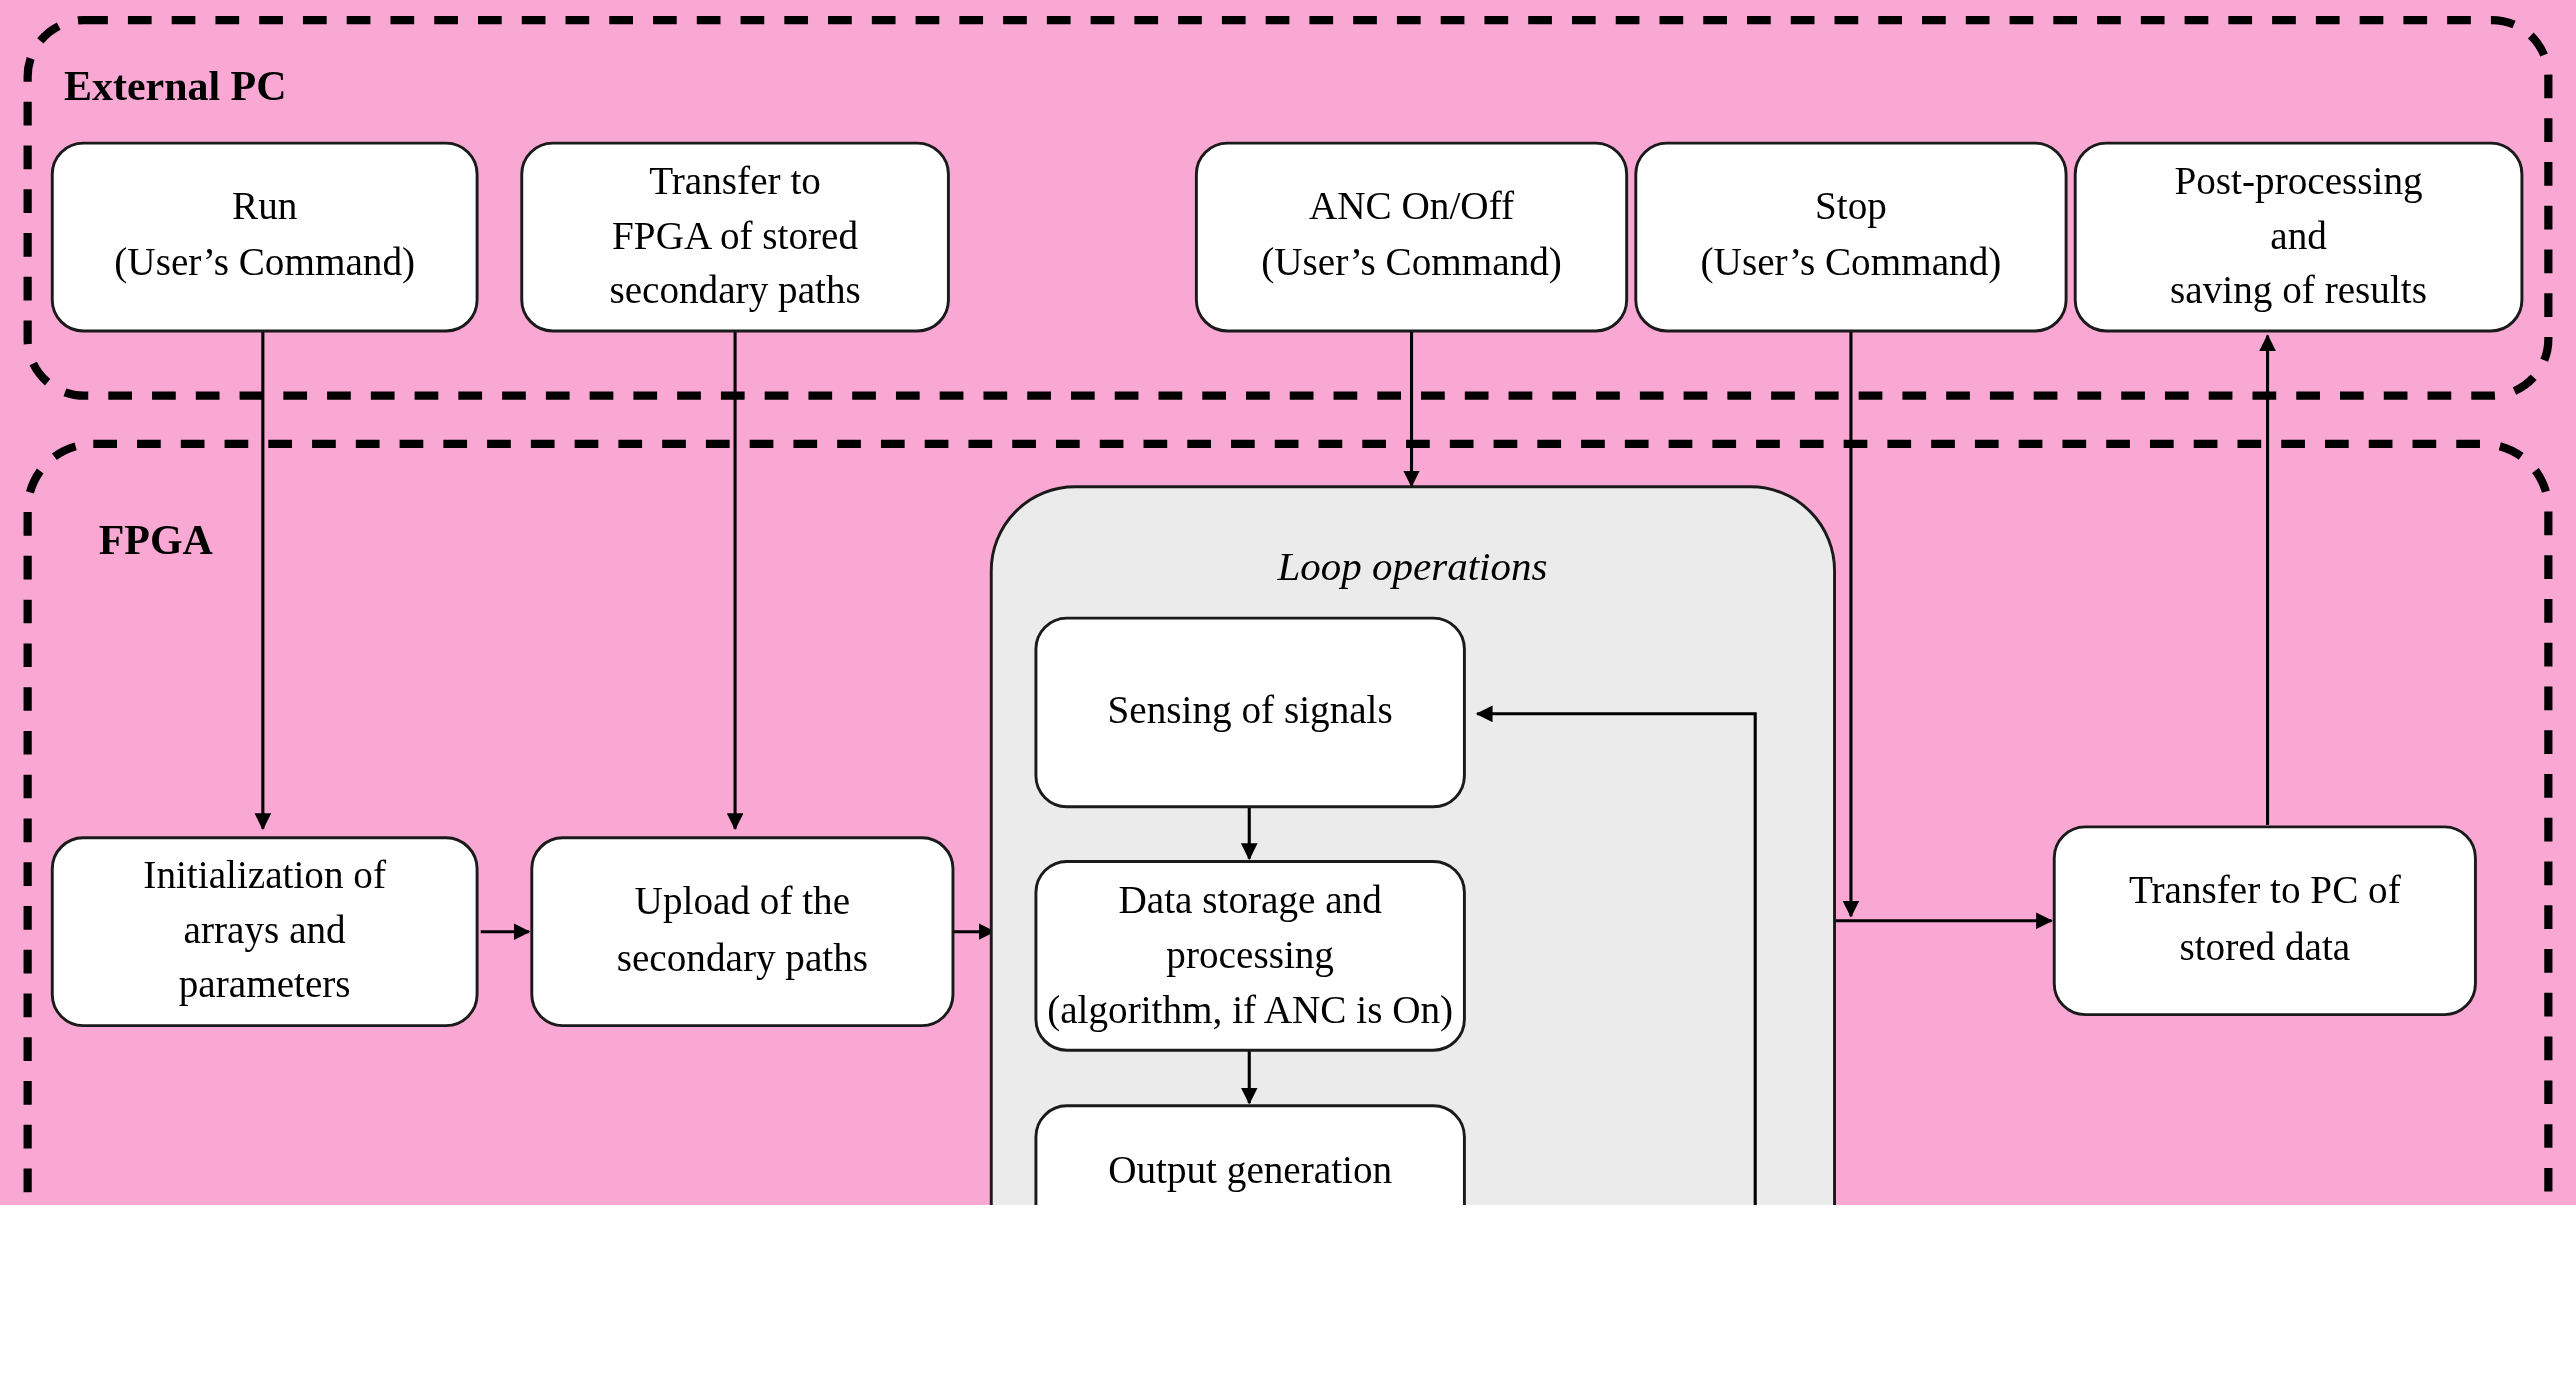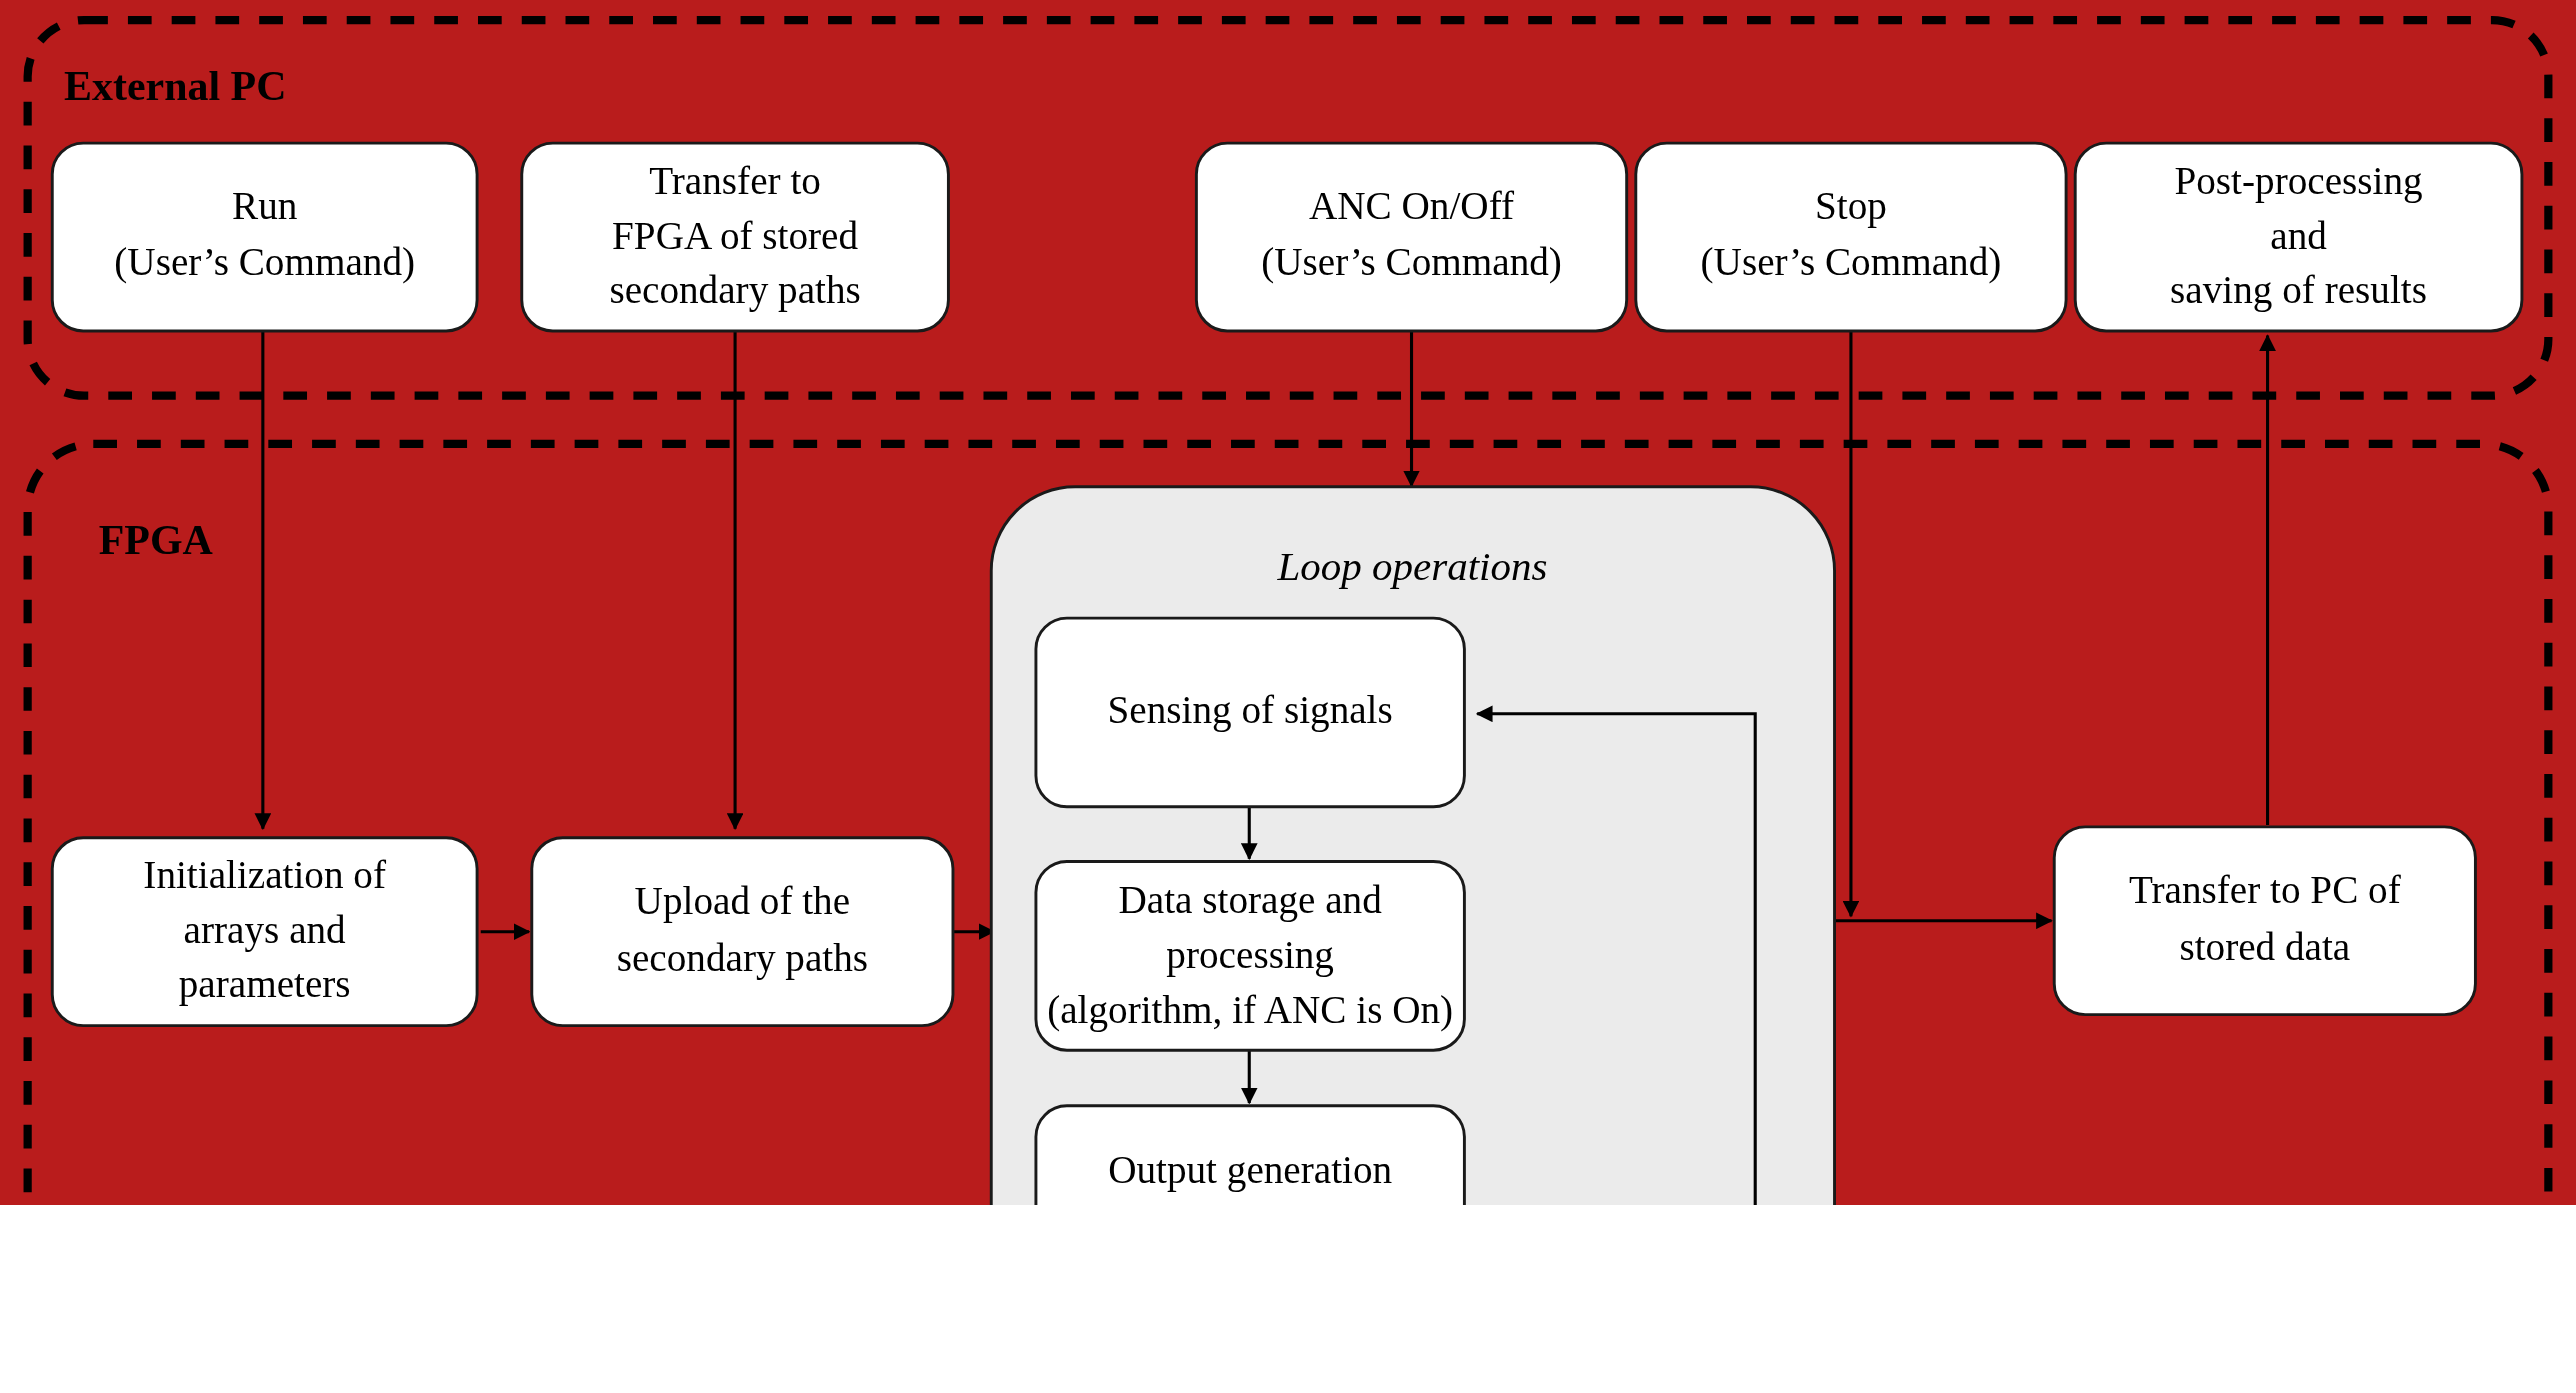--- a/index.html
+++ b/index.html
@@ -7,21 +7,21 @@
     padding: 0;
     background: #ffffff;
   }
   body {
     font-family: "Liberation Serif", "DejaVu Serif", serif;
   }
   #diagram-root {
     position: relative;
     width: 2576px;
     height: 1205px;
-    background: #b91c1c;
+    background: #f9a8d4;
     overflow: hidden;
   }
   svg.flow {
     position: absolute;
     top: 0;
     left: 0;
     width: 2576px;
     height: 1393px;
   }
   .group-dashed {

